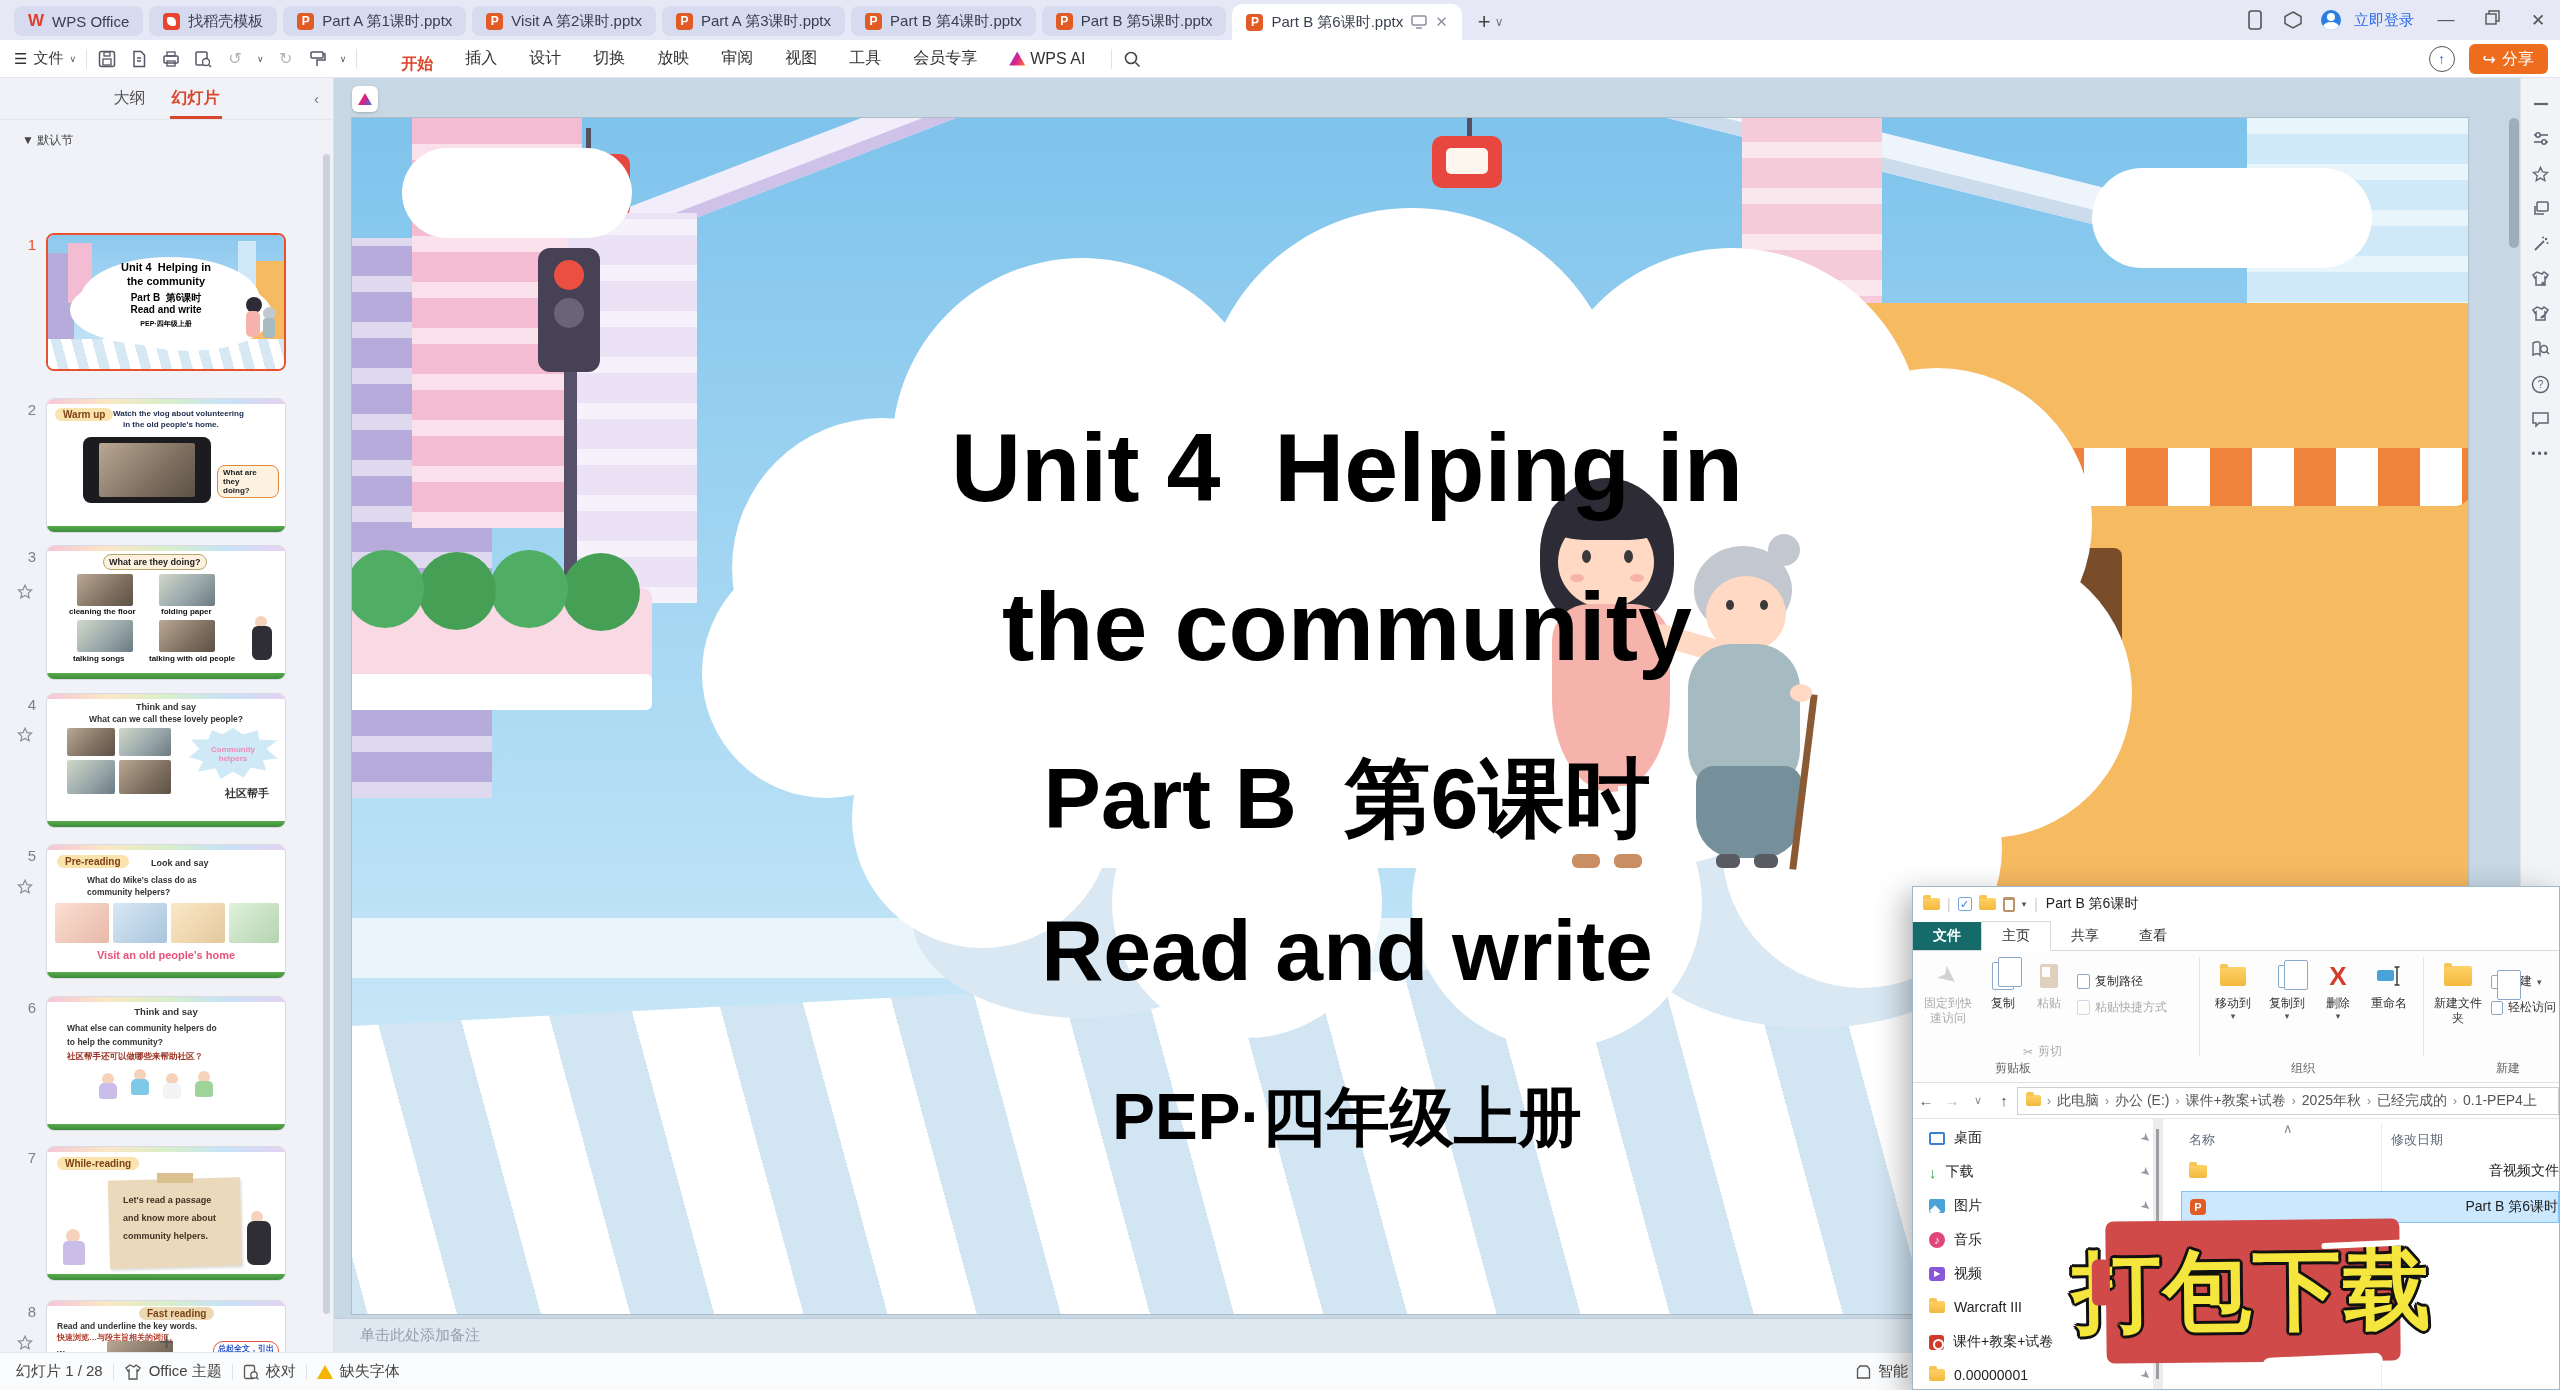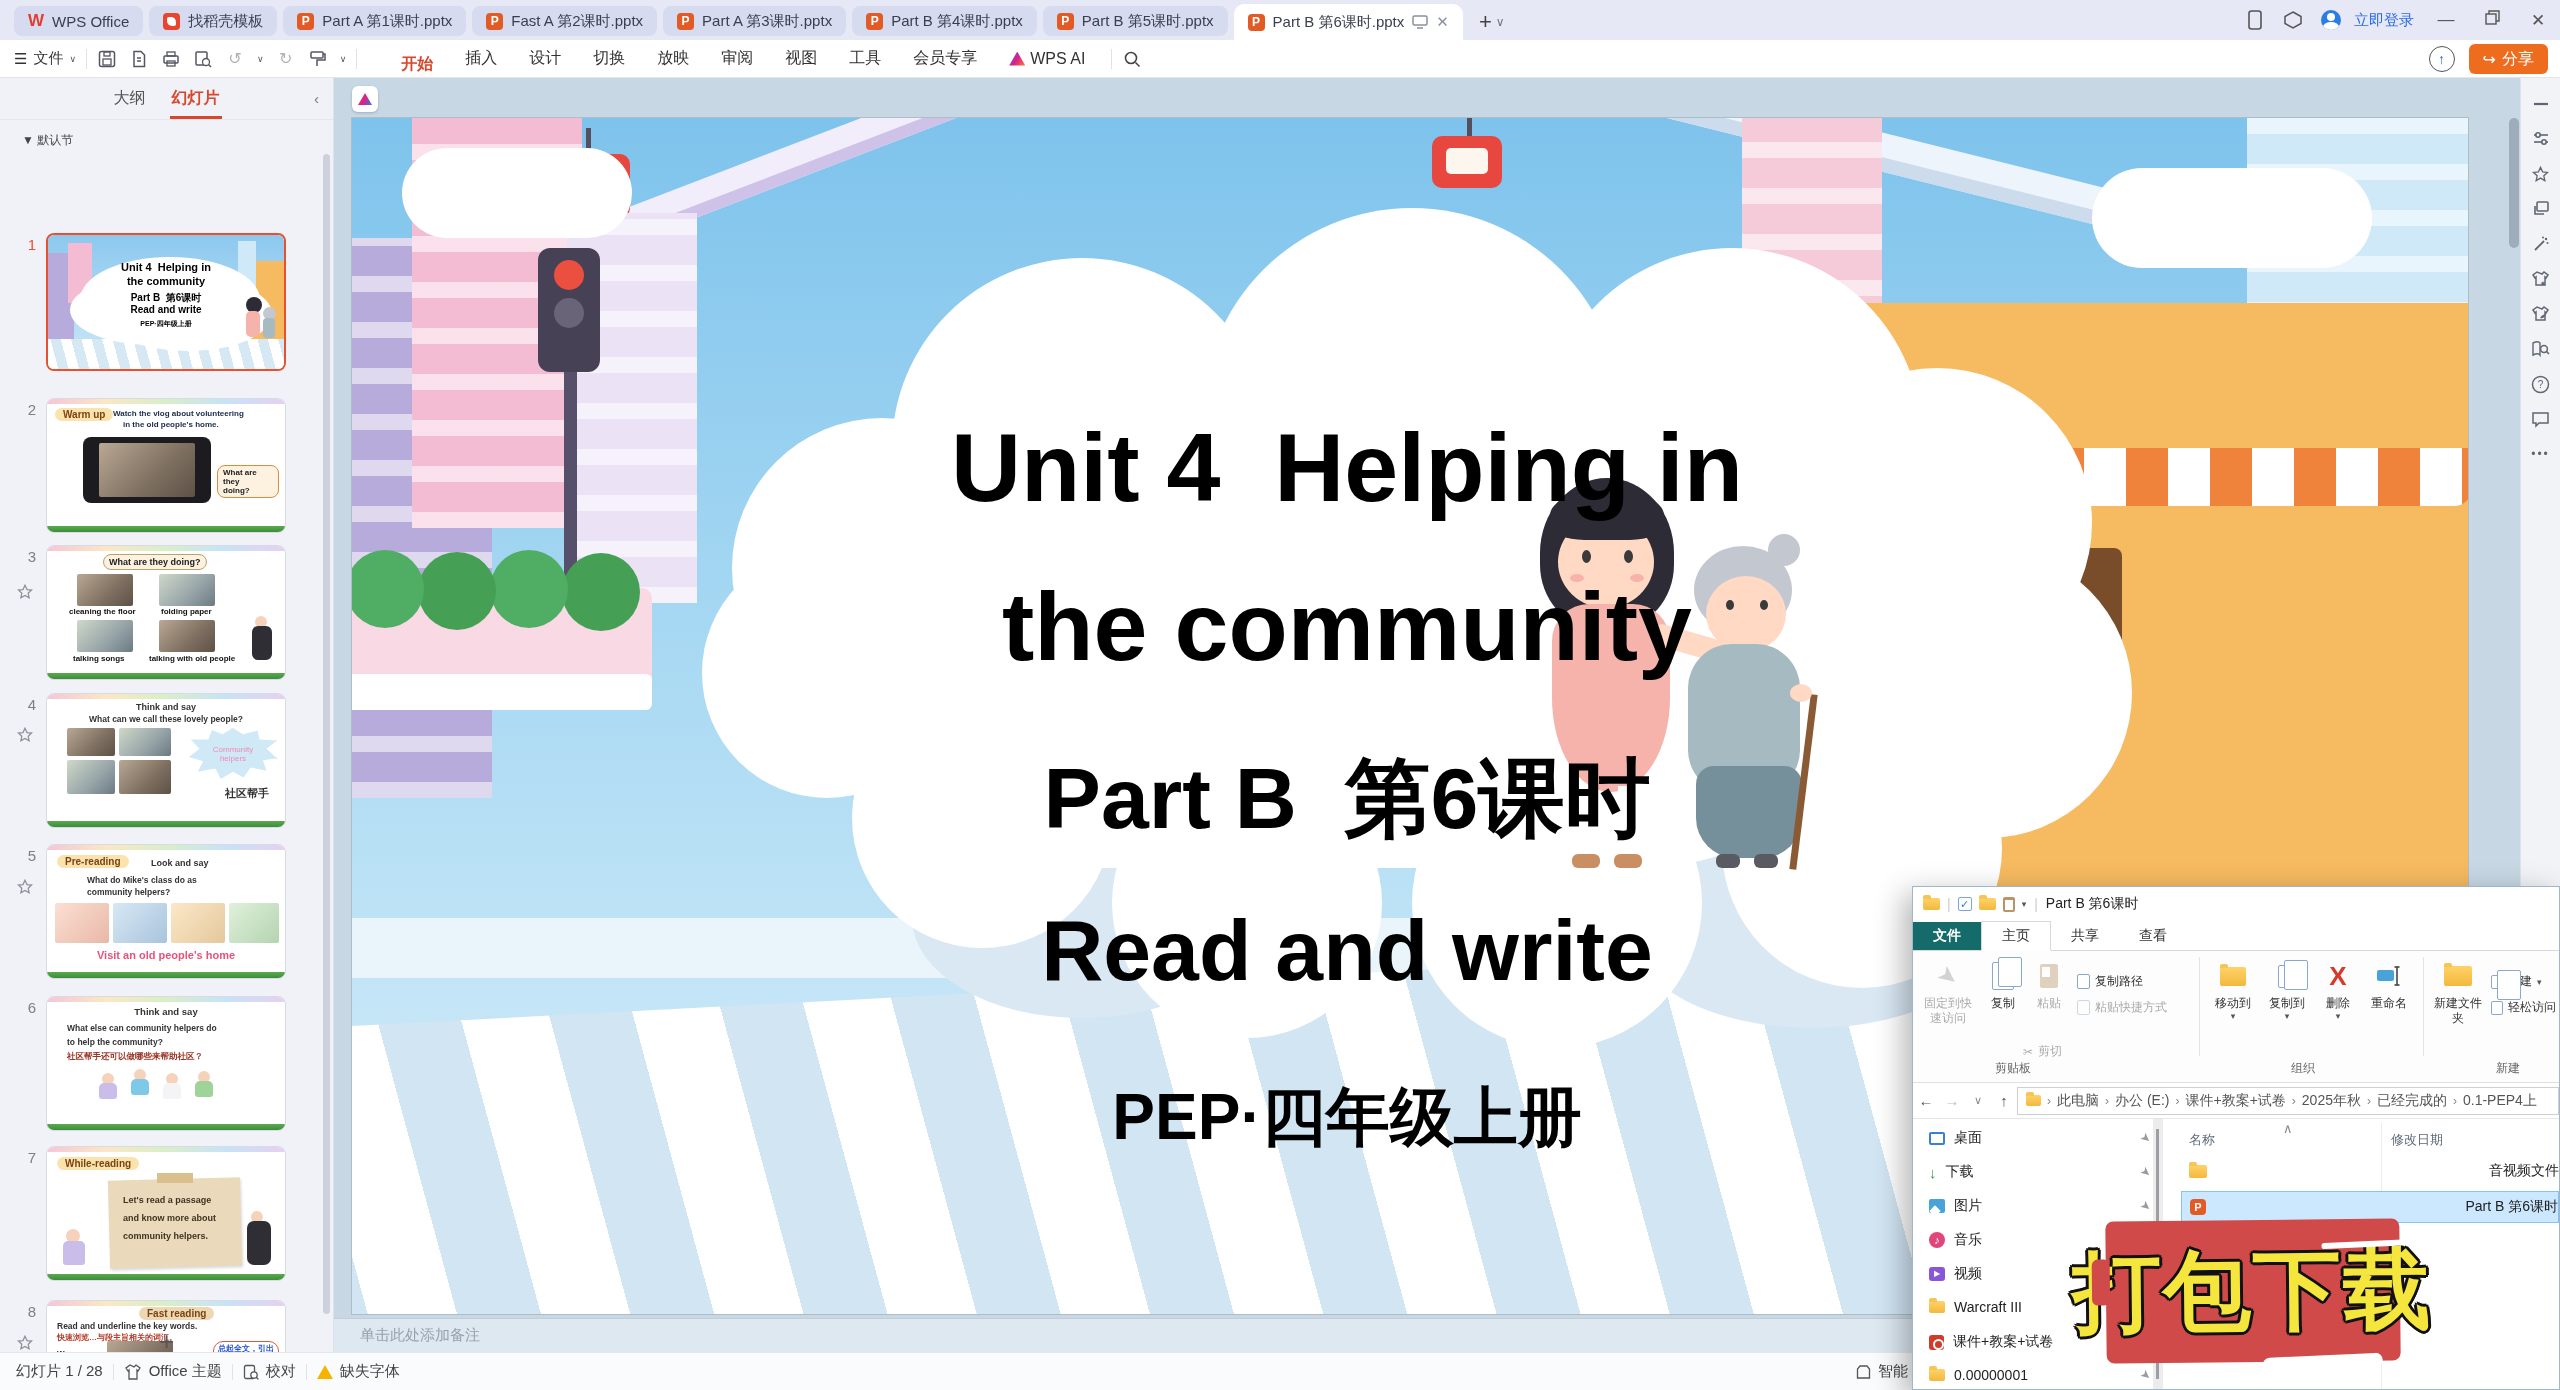--- a/index.html
+++ b/index.html
@@ -68,21 +68,21 @@
   
   .s1sky{position:absolute;inset:0;background:linear-gradient(#8cc8ee,#cde8f8);}
   .s1cloud{position:absolute;left:32px;top:22px;width:180px;height:86px;background:#fff;border-radius:50%;box-shadow:-18px 10px 0 -8px #fff,18px 14px 0 -6px #fff;}
   .s1t{position:absolute;width:100%;text-align:center;font-weight:bold;color:#000;white-space:pre;}
   .s1bld{position:absolute;}
   .s1road{position:absolute;left:0;right:0;bottom:0;height:30px;background:repeating-linear-gradient(75deg,#fff 0 10px,#d6e8f4 10px 20px);}
 
   
   .tl{position:absolute;white-space:nowrap;font-weight:bold;}
   .bubble{position:absolute;background:#fdf1df;border:1px solid #e08a3c;border-radius:8px;padding:2px 5px;font-size:8px;font-weight:bold;color:#222;}
-  .burst{position:absolute;background:#cfe9f6;border:1px dashed #6fa8cc;clip-path:polygon(50% 0,61% 12%,78% 5%,80% 22%,100% 24%,88% 40%,100% 58%,84% 62%,88% 82%,70% 76%,62% 95%,50% 84%,36% 98%,30% 78%,10% 84%,16% 64%,0 56%,12% 40%,2% 22%,22% 22%,26% 4%,38% 12%);display:flex;flex-direction:column;align-items:center;justify-content:center;font-weight:normal;color:#f08ab8;}
+  .burst{position:absolute;background:#cfe9f6;border:1px dashed #6fa8cc;clip-path:polygon(50% 0,61% 12%,78% 5%,80% 22%,100% 24%,88% 40%,100% 58%,84% 62%,88% 82%,70% 76%,62% 95%,50% 84%,36% 98%,30% 78%,10% 84%,16% 64%,0 56%,12% 40%,2% 22%,22% 22%,26% 4%,38% 12%);display:flex;flex-direction:column;align-items:center;justify-content:center;font-weight:bold;color:#f08ab8;}
   .note7{position:absolute;background:#ead9ba;transform:rotate(-1.5deg);box-shadow:1px 2px 3px rgba(0,0,0,.15);}
   .tape7{position:absolute;background:#d9c08e;}
   .fig{position:absolute;}
   .fig .hd{position:absolute;left:3px;top:0;width:12px;height:12px;border-radius:50%;background:#f6d2ba;}
   .fig .bd{position:absolute;left:0;top:10px;width:18px;height:16px;border-radius:5px 5px 3px 3px;}
   .tag8{position:absolute;background:#f7e400;color:#000;font-weight:bold;font-size:9px;padding:0 4px;}
   .rb8{position:absolute;border:1.5px solid #e05540;border-radius:10px;background:#fff;padding:2px 4px;font-size:8px;font-weight:bold;color:#2452cc;line-height:1.25;}
 
   
   .canvas{position:absolute;left:334px;top:78px;width:2186px;height:1240px;background:#c7d8e4;}
@@ -182,21 +182,21 @@
       <div class="tab small">
           <span class="docericon"></span>
           <span>找稻壳模板</span>
         </div>
       <div class="tab small">
           <span class="ppticon">P</span>
           <span>Part A 第1课时.pptx</span>
         </div>
       <div class="tab small">
           <span class="ppticon">P</span>
-          <span>Fast A 第2课时.pptx</span>
+          <span>Visit A 第2课时.pptx</span>
         </div>
       <div class="tab small">
           <span class="ppticon">P</span>
           <span>Part A 第3课时.pptx</span>
         </div>
       <div class="tab small">
           <span class="ppticon">P</span>
           <span>Part B 第4课时.pptx</span>
         </div>
       <div class="tab small">

